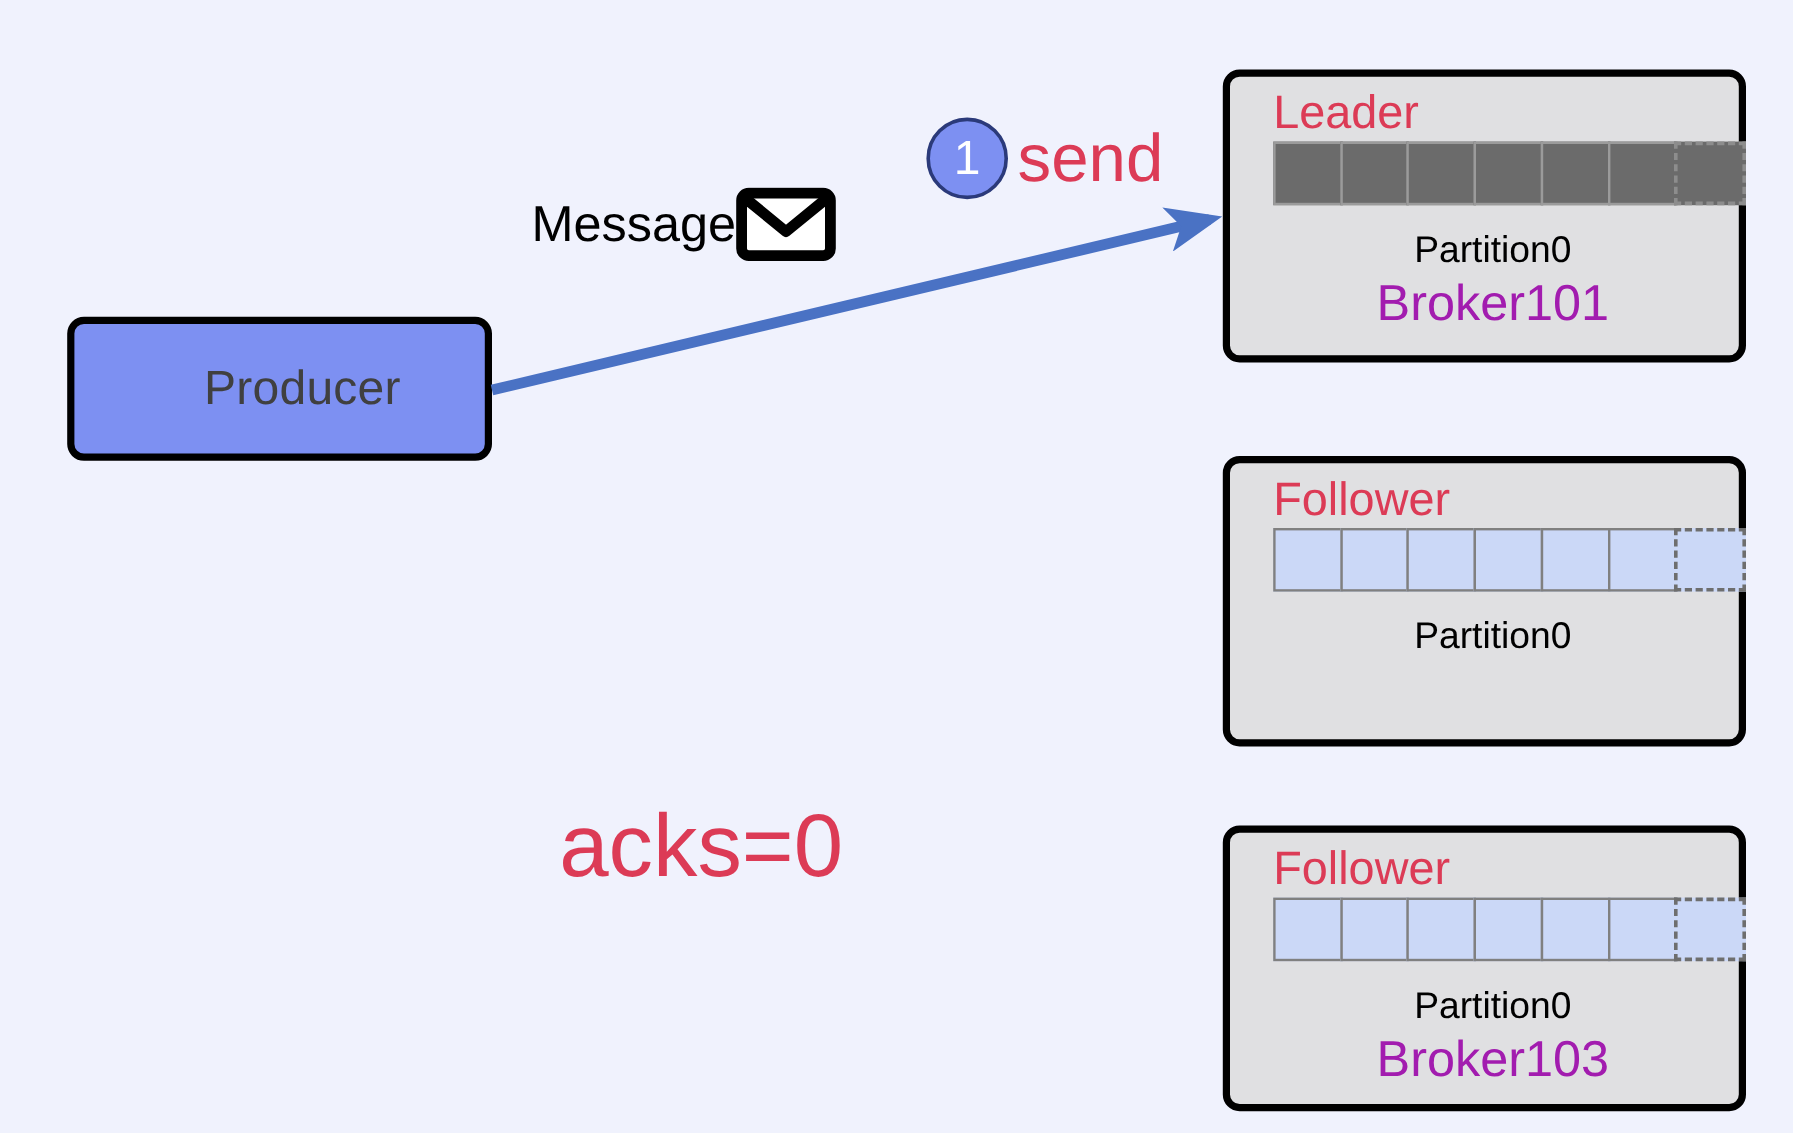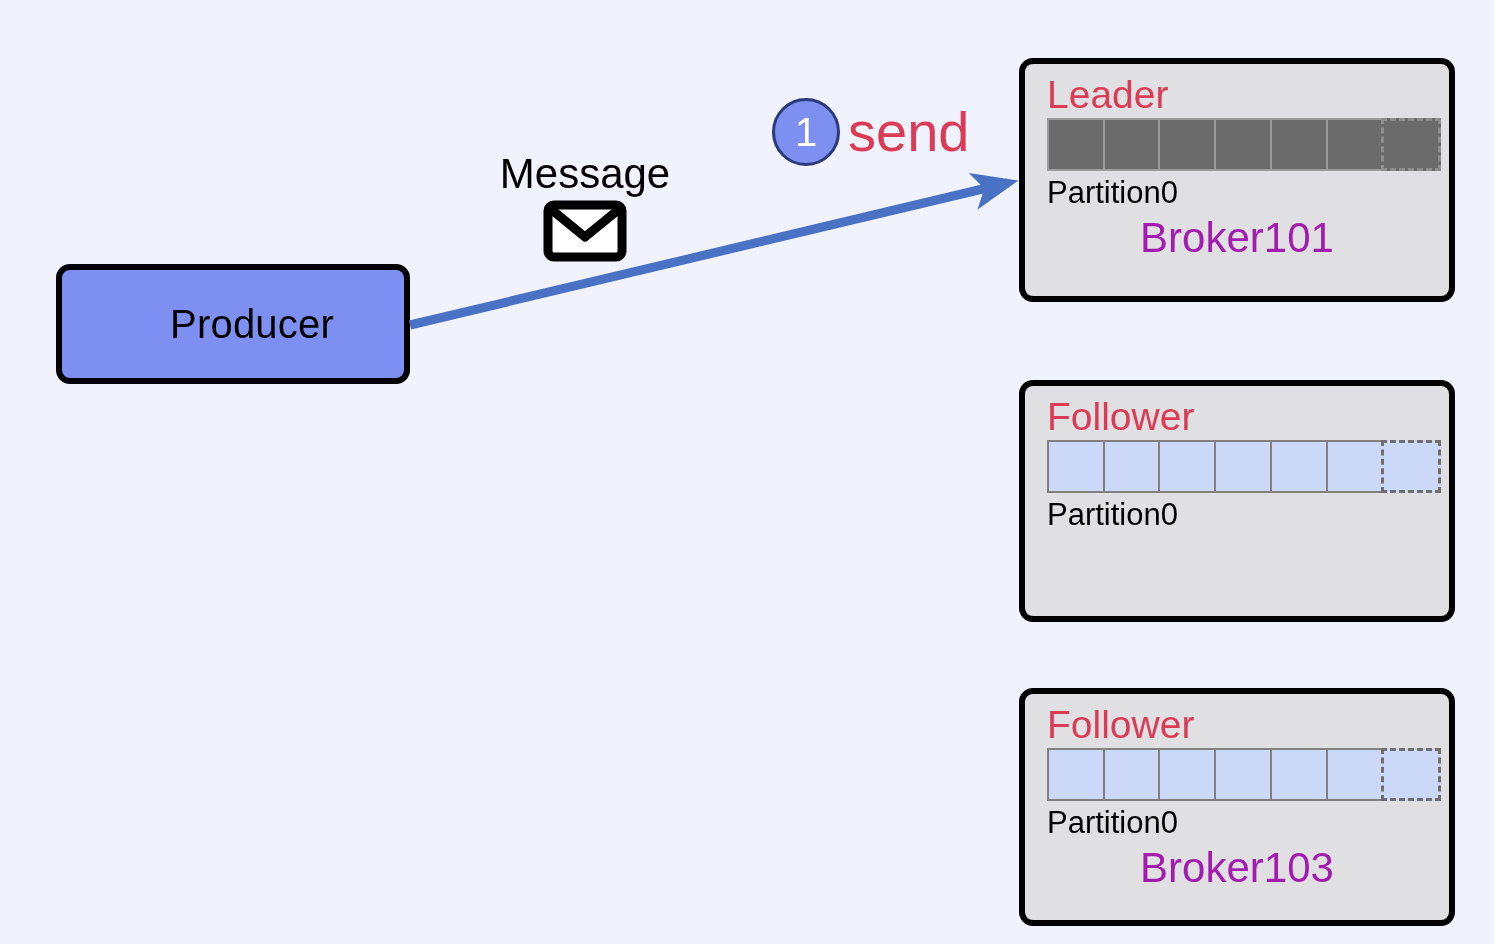--- a/index.html
+++ b/index.html
@@ -30,35 +30,35 @@
     height: 120px;
     box-sizing: border-box;
     background: #7d90f2;
     border: 6px solid #000000;
     border-radius: 14px;
     display: flex;
     align-items: center;
     justify-content: center;
   }
   #producer-label {
-    color: #000000;
+    color: #404040;
     font-size: 40px;
     line-height: 1;
     letter-spacing: 0.2px;
     margin-left: 38px;
   }
 
   
   #message-group {
     position: absolute;
-    left: 470px;
+    left: 443px;
     top: 152px;
     width: 230px;
     display: flex;
-    flex-direction: column;
+    flex-direction: row;
     align-items: center;
   }
   #message-label {
     color: #000000;
     font-size: 42px;
     line-height: 1.05;
   }
   #envelope-icon {
     margin-top: 4px;
     display: block;
@@ -115,21 +115,21 @@
 
   
   .broker-box {
     position: absolute;
     left: 1019px;
     width: 436px;
     box-sizing: border-box;
     background: #e0e0e2;
     border: 6px solid #000000;
     border-radius: 14px;
-    padding: 10px 22px 12px 22px;
+    padding: 10px 22px 12px 36px;
   }
   #broker-box-0 { top: 58px;  height: 244px; }
   #broker-box-1 { top: 380px; height: 242px; }
   #broker-box-2 { top: 688px; height: 238px; }
 
   .role-label {
     color: #dc3b56;
     font-size: 39px;
     line-height: 1.08;
     margin: 0 0 2px 0;
@@ -163,22 +163,22 @@
     border-color: #8d8d8d;
   }
   .partition-cell.pending.filled-follower {
     background: #cbd8f7;
     border-color: #6e6e6e;
   }
   .partition-label {
     color: #000000;
     font-size: 31px;
     line-height: 1.12;
-    margin-top: 5px;
-    text-align: left;
+    margin-top: 20px;
+    text-align: center;
   }
   .broker-name {
     color: #a21caf;
     font-size: 42px;
     line-height: 1.1;
     text-align: center;
     margin-top: 4px;
   }
 </style>
 </head>
@@ -207,20 +207,21 @@
       </marker>
     </defs>
     <line x1="410" y1="325" x2="1008" y2="183" stroke="#4a72c4" stroke-width="9" marker-end="url(#arrowhead)"></line>
   </svg>
 
   <div id="send-step-group">
     <span id="step-badge">1</span>
     <span id="send-label">send</span>
   </div>
 
+  <div id="acks-label">acks=0</div>
 
   <div class="broker-box" id="broker-box-0">
     <div class="role-label">Leader</div>
     <div class="partition-bar">
       <div class="partition-cell filled-leader"></div>
       <div class="partition-cell filled-leader"></div>
       <div class="partition-cell filled-leader"></div>
       <div class="partition-cell filled-leader"></div>
       <div class="partition-cell filled-leader"></div>
       <div class="partition-cell filled-leader"></div>

